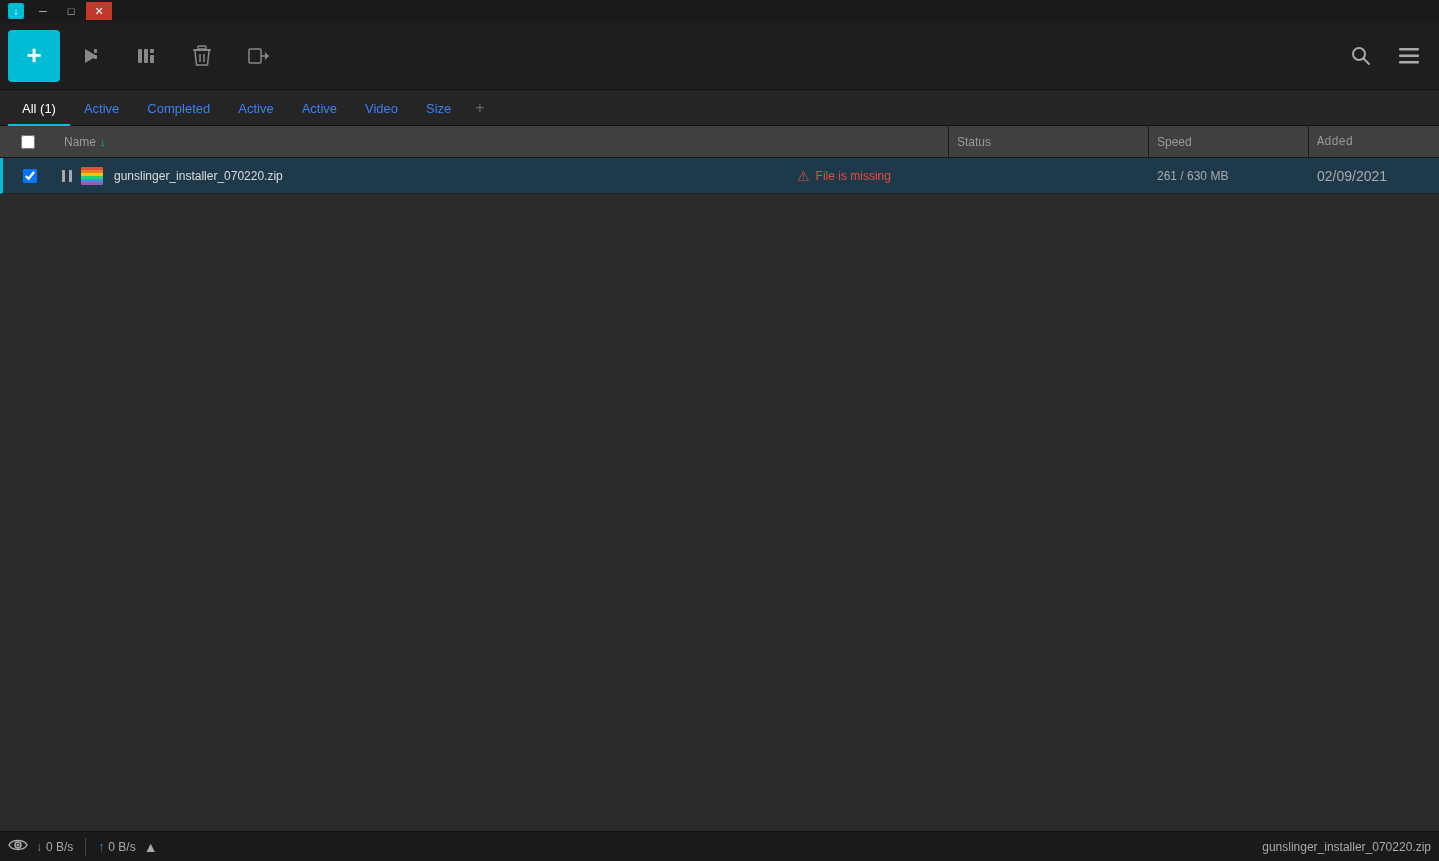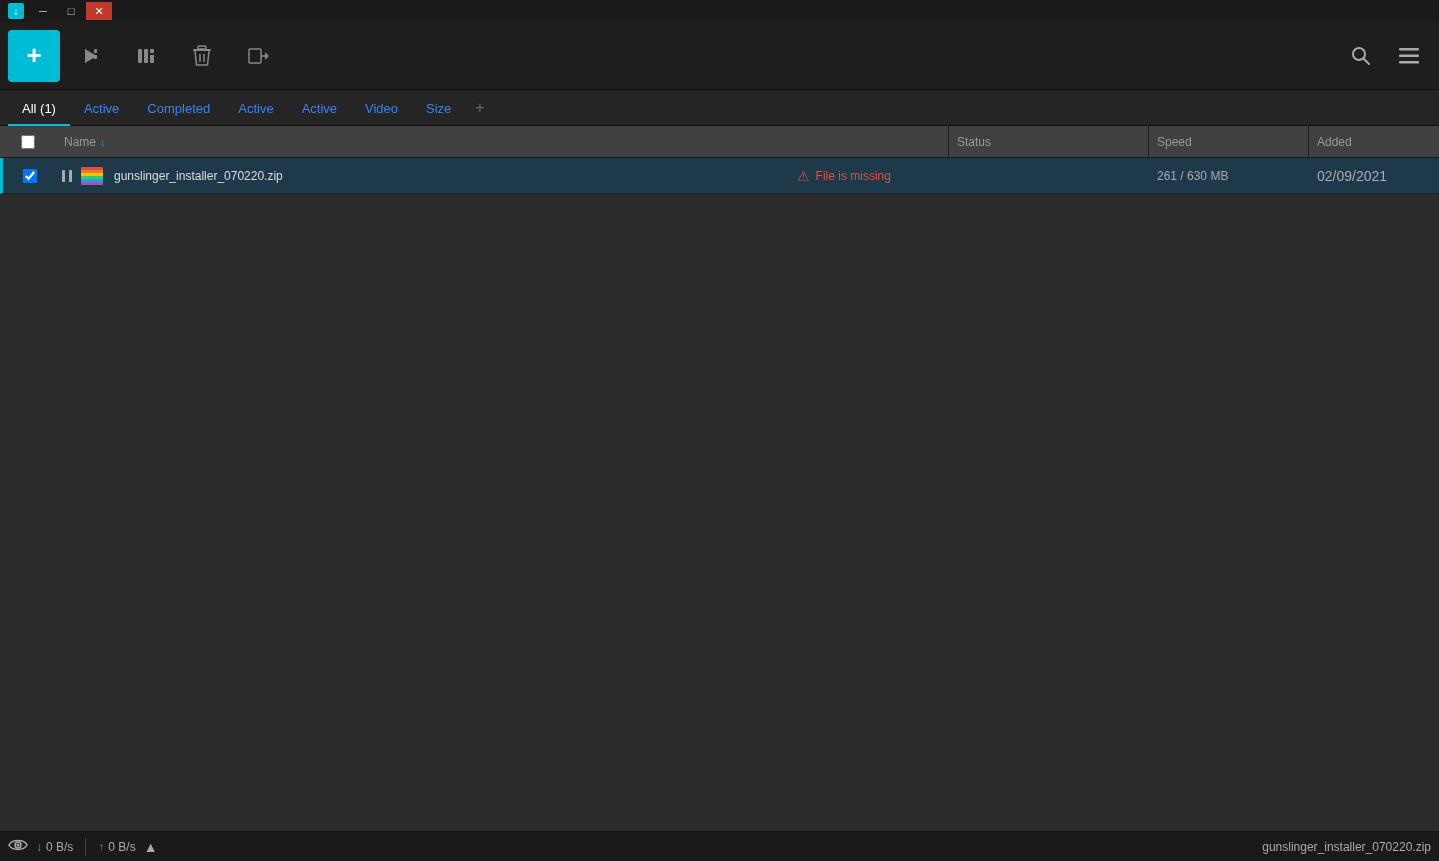--- a/index.html
+++ b/index.html
@@ -156,21 +156,21 @@
       border-right: 1px solid #1a1a1a;
       height: 100%;
       display: flex;
       align-items: center;
       gap: 4px;
     }
     .th-name { flex: 1; }
     .th-status { width: 200px; min-width: 200px; }
     .th-speed { width: 160px; min-width: 160px; }
     .th-size { width: 160px; min-width: 160px; }
-    .th-added { width: 130px; min-width: 130px; border-right: none; }
+    .th-added { width: 130px; min-width: 130px; border-right: none; font-family: Liberation Mono, monospace; }
 
     
     #table-content {
       flex: 1;
       overflow-y: auto;
       background: #2b2b2b;
     }
     .table-row {
       display: flex;
       align-items: center;

